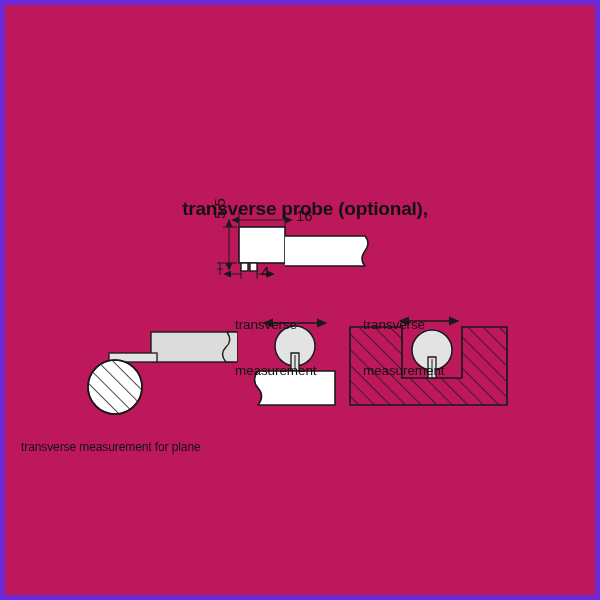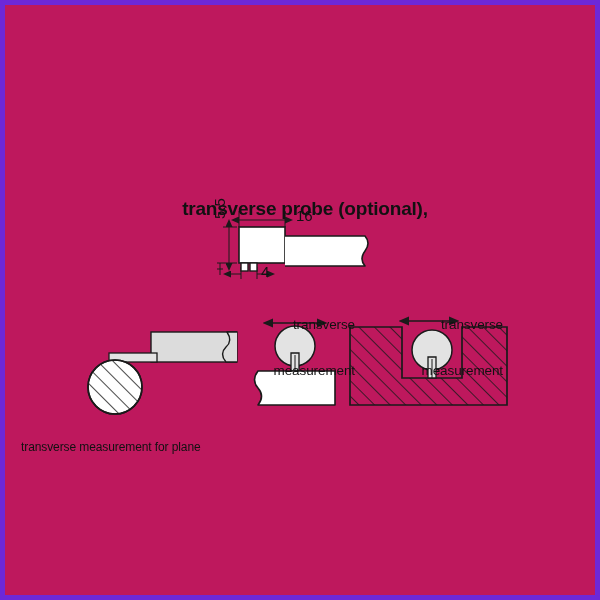--- a/index.html
+++ b/index.html
@@ -43,21 +43,21 @@
   }
   #caption {
     left: 16px;
     top: 409px;
     width: 600px;
     font-size: 12px;
     letter-spacing: -0.1px;
   }
   .lbl {
     font-size: 13.5px;
-    text-align: right;
+    text-align: left;
     letter-spacing: -0.1px;
   }
   #label-mid {
     left: 230px;
     top: 282px;
     width: 120px;
   }
   #label-right {
     left: 358px;
     top: 282px;

